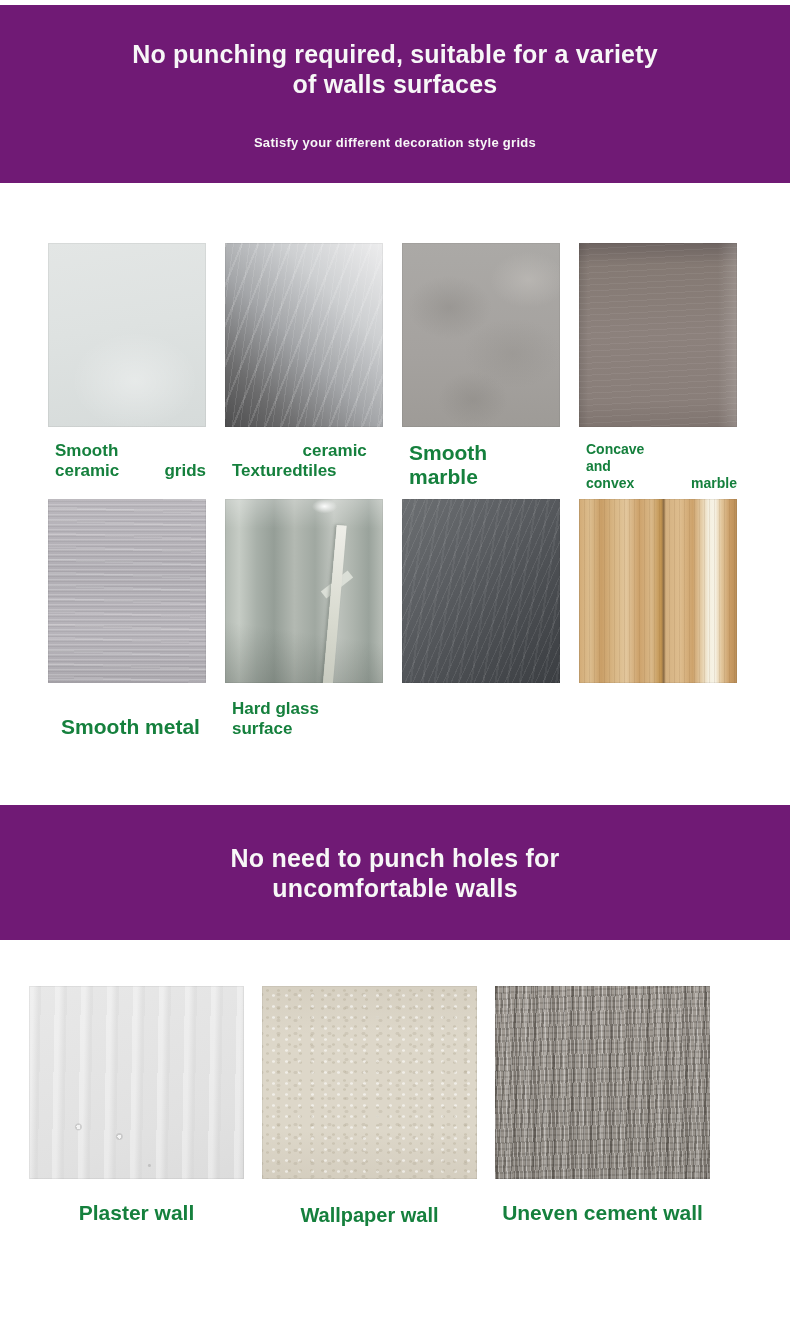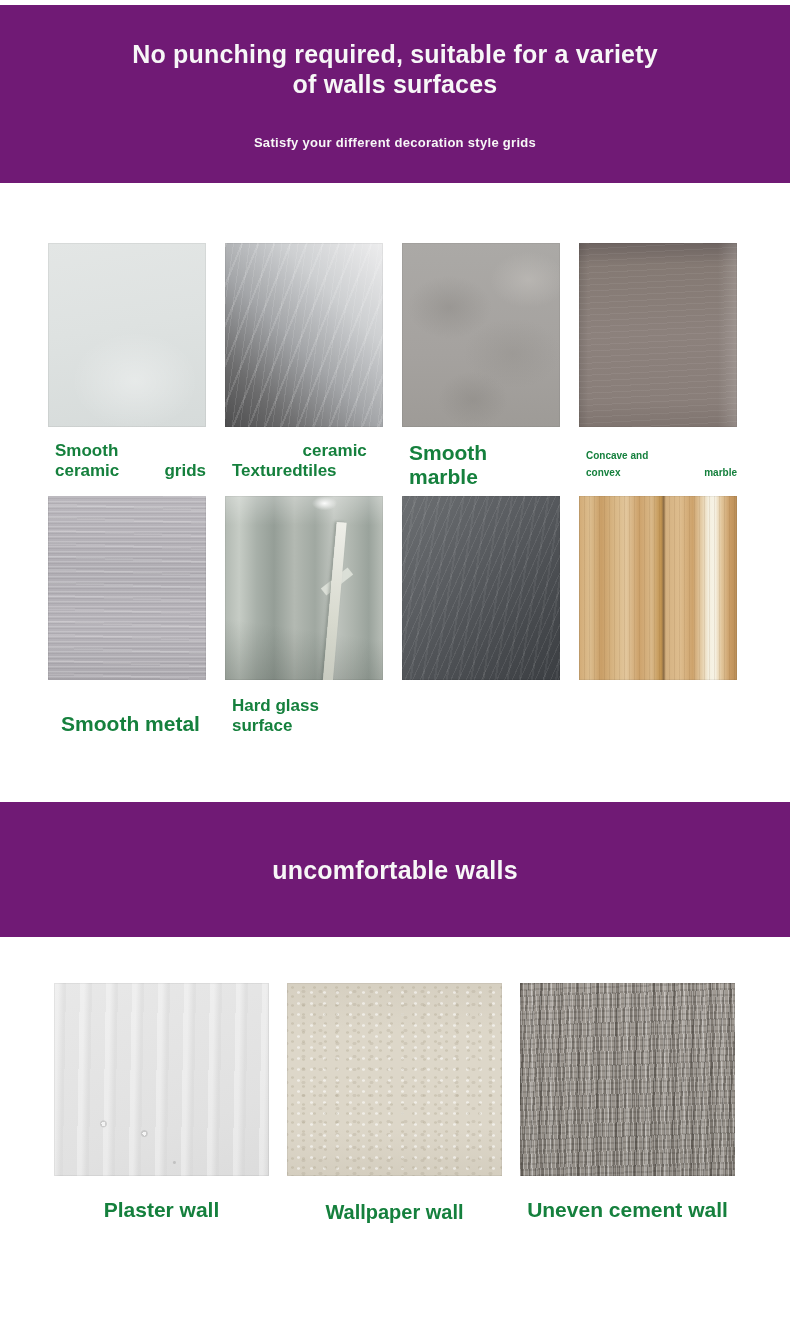--- a/index.html
+++ b/index.html
@@ -40,21 +40,21 @@
   }
 
   
   .grid-row {
     display: flex;
     padding-left: 48px;
     gap: 19px;
   }
   .row1 { margin-top: 60px; }
   .row2 { margin-top: 7px; }
-  .row3 { margin-top: 46px; padding-left: 54px; gap: 18px; }
+  .row3 { margin-top: 46px; padding-left: 29px; gap: 18px; }
 
   .cell { width: 158px; margin: 0; }
   .row3 .cell { width: 215px; }
 
   .swatch {
     width: 158px;
     height: 184px;
     position: relative;
     overflow: hidden;
     box-shadow: inset 0 0 0 1px rgba(0,0,0,0.05);
@@ -74,21 +74,21 @@
   }
   .row2 .label { margin-top: 16px; }
   .row3 .label {
     margin-top: 20px;
     min-height: 26px;
     padding-left: 0;
     text-align: center;
   }
   .label[data-size="md"] { font-size: 17px; line-height: 20px; }
   .label[data-size="lg"] { font-size: 21px; line-height: 24px; }
-  .label[data-size="sm"] { font-size: 10px; line-height: 17px; gap: 40px; }
+  .label[data-size="sm"] { font-size: 14px; line-height: 17px; gap: 40px; }
   .row3 .label[data-size="md"] { font-size: 20px; }
 
   
   [data-texture="ceramic-smooth"] {
     background:
       radial-gradient(ellipse 90px 70px at 55% 75%, rgba(255,255,255,0.35), transparent 70%),
       linear-gradient(170deg, #e3e6e5 0%, #dee2e1 45%, #d6dbda 100%);
   }
   [data-texture="ceramic-textured"] {
     background:
@@ -242,20 +242,21 @@
   <figure class="cell">
     <div class="swatch" data-texture="metal-concave"></div>
   </figure>
   <figure class="cell">
     <div class="swatch" data-texture="wood"></div>
   </figure>
 </div>
 
 <section class="banner banner-mid">
   <h1 class="banner-title">
+    <div>No need to punch holes for</div>
     <div>uncomfortable walls</div>
   </h1>
 </section>
 
 <div class="grid-row row3">
   <figure class="cell">
     <div class="swatch" data-texture="plaster"></div>
     <figcaption class="label" data-size="lg">
       <div>Plaster wall</div>
       <div></div>

